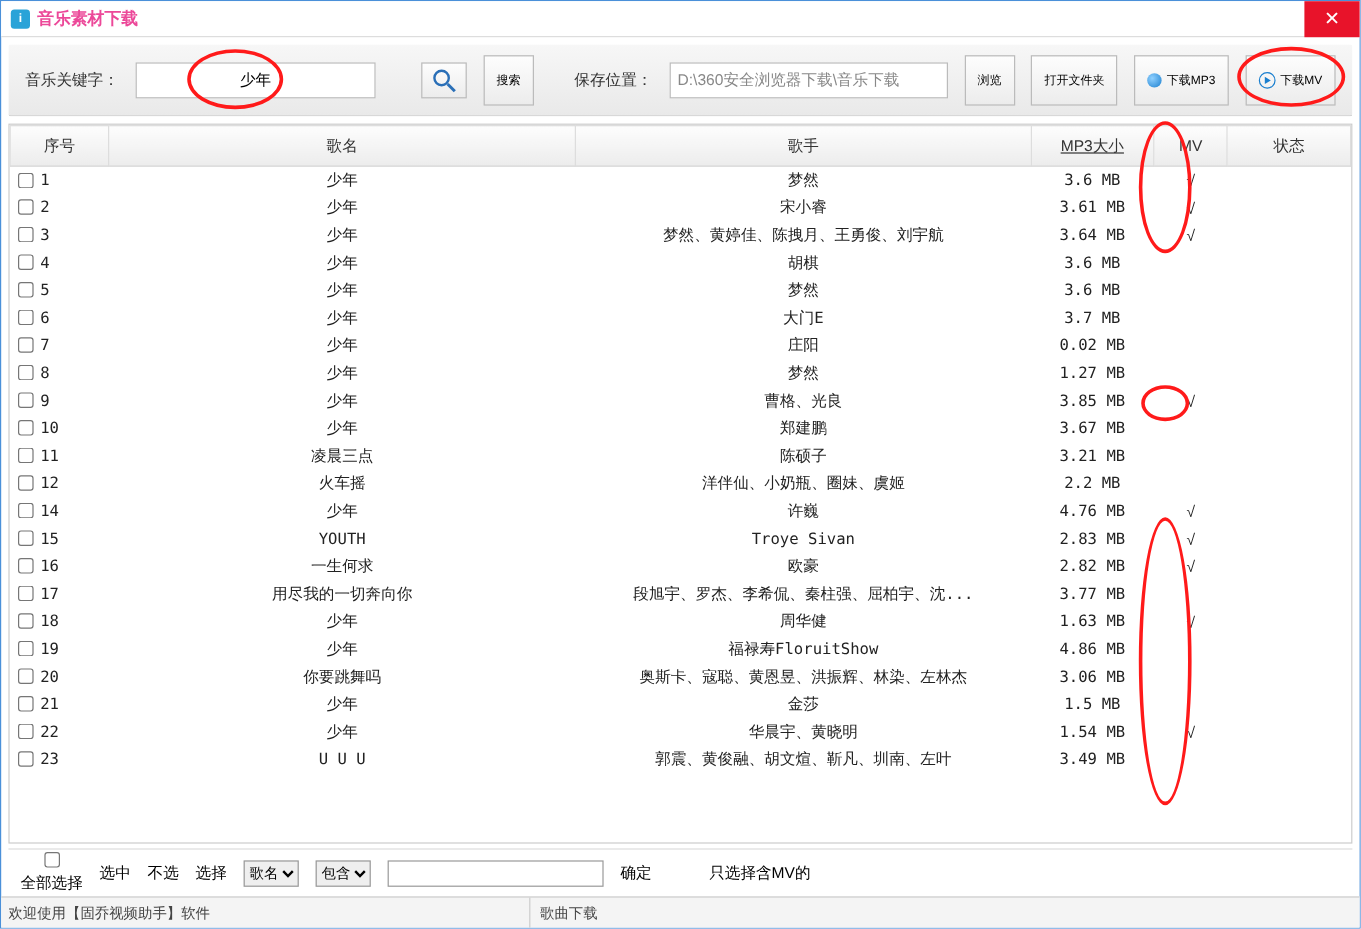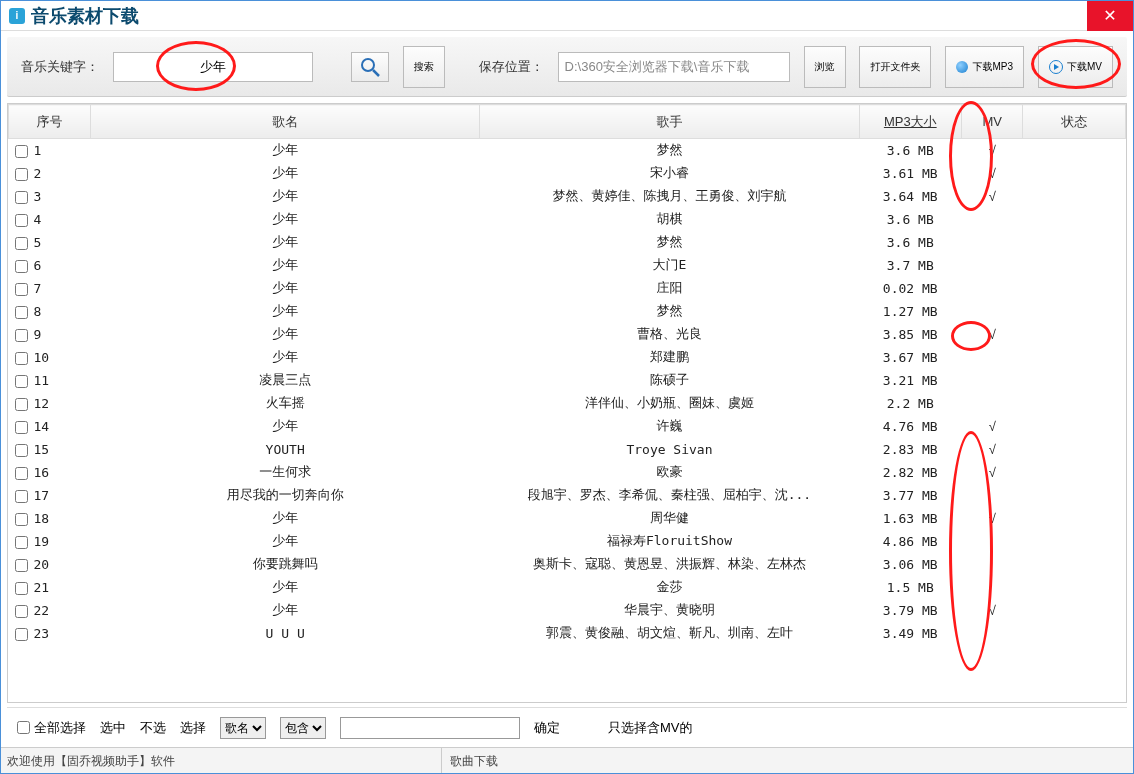--- a/index.html
+++ b/index.html
@@ -1,20 +1,20 @@
 <!DOCTYPE html>
 <html><head>
 <meta charset="utf-8">
 <style>
 * { box-sizing: border-box; margin: 0; padding: 0; }
 body { font-family: "Microsoft YaHei", SimSun, sans-serif; font-size: 12px; background: #fff; }
 .window { width: 1134px; height: 774px; border: 1px solid #4a90d9; display: flex; flex-direction: column; position: relative; }
 .titlebar { height: 30px; background: #fff; display: flex; align-items: center; padding: 0 0 0 8px; border-bottom: 1px solid #ddd; }
 .titlebar .app-icon { width: 16px; height: 16px; background: #2aa3d8; border-radius: 3px; margin-right: 6px; display:flex;align-items:center;justify-content:center;color:#fff;font-size:10px;font-weight:bold;}
-.titlebar .title { font-size: 18px; color: #0c4a6e; font-weight: bold; }
+.titlebar .title { font-size: 14px; color: #ec4899; font-weight: bold; }
 .titlebar .close { margin-left: auto; width: 46px; height: 30px; background: #e8132a; color: #fff; display: flex; align-items: center; justify-content: center; font-size: 16px; cursor: pointer; }
 .toolbar { height: 60px; background: linear-gradient(#f7f7f7,#e9e9e9); border-bottom: 1px solid #ccc; display: flex; align-items: center; padding: 0 14px; gap: 6px; margin: 6px; border-radius: 2px; justify-content: space-between; }
 .toolbar .lbl { color: #333; font-size: 13px; white-space: nowrap; }
 .toolbar input[type=text] { height: 30px; border: 1px solid #bbb; padding: 0 6px; font-size: 13px; background:#fff; }
 .kw-input { width: 200px; text-align: center; }
 .path-input { width: 232px; color:#888; }
 .btn { height: 42px; padding: 0 10px; border: 1px solid #bbb; background: linear-gradient(#fdfdfd,#ececec); cursor: pointer; font-size: 10px; display:inline-flex;align-items:center;gap:4px; white-space:nowrap;}
 .search-ico { width:38px; height:30px; border:1px solid #bbb; background:linear-gradient(#fdfdfd,#ececec); display:flex;align-items:center;justify-content:center; cursor:pointer;}
 .ico-circle { width:12px;height:12px;border-radius:50%; display:inline-block;}
 .ico-blue { background: radial-gradient(circle at 35% 35%, #8fd0ff, #1a7fcf); }
@@ -30,21 +30,21 @@
 .col-seq { width: 80px; }
 .col-name { width: 380px; }
 .col-artist { width: 370px; }
 .col-size { width: 100px; text-decoration: underline; }
 .col-mv { width: 60px; }
 .col-status { width: 100px; }
 .mv-tick { font-family: sans-serif; }
 .filterbar { height: 40px; margin: 4px 6px 0 6px; border-top: 1px solid #ddd; display:flex; align-items:center; gap: 14px; padding: 0 10px; font-size:13px;}
 .filterbar select, .filterbar input[type=text] { height:22px; border:1px solid #999; font-size:12px; }
 .filterbar input[type=text] { width: 180px; }
-.filterbar .chk { display:flex;align-items:center;gap:4px;}
+.filterbar .chk { display:flex;align-items:center;gap:4px;flex-direction:column;}
 .statusbar { height: 26px; border-top: 1px solid #ccc; background:#f4f4f4; display:flex; font-size:12px; color:#444;}
 .statusbar .left { flex: 0 0 440px; padding-left:6px; line-height:26px;}
 .statusbar .right { border-left:1px solid #ccc; padding-left:8px; line-height:26px;}
 .circle-annot { position:absolute; border:3px solid #ff1a1a; border-radius:50%; pointer-events:none; }
 </style>
 </head>
 <body>
 
 <div class="window">
 
@@ -253,21 +253,21 @@
               <td>少年</td>
               <td>金莎</td>
               <td>1.5 MB</td>
               <td class="mv-tick"></td>
               <td></td>
             </tr>
             <tr>
               <td class="seq"><input type="checkbox" style="">22</td>
               <td>少年</td>
               <td>华晨宇、黄晓明</td>
-              <td>3.79 MB</td>
+              <td>1.54 MB</td>
               <td class="mv-tick">√</td>
               <td></td>
             </tr>
             <tr>
               <td class="seq"><input type="checkbox" style="">23</td>
               <td>U U U</td>
               <td>郭震、黄俊融、胡文煊、靳凡、圳南、左叶</td>
               <td>3.49 MB</td>
               <td class="mv-tick"></td>
               <td></td>

